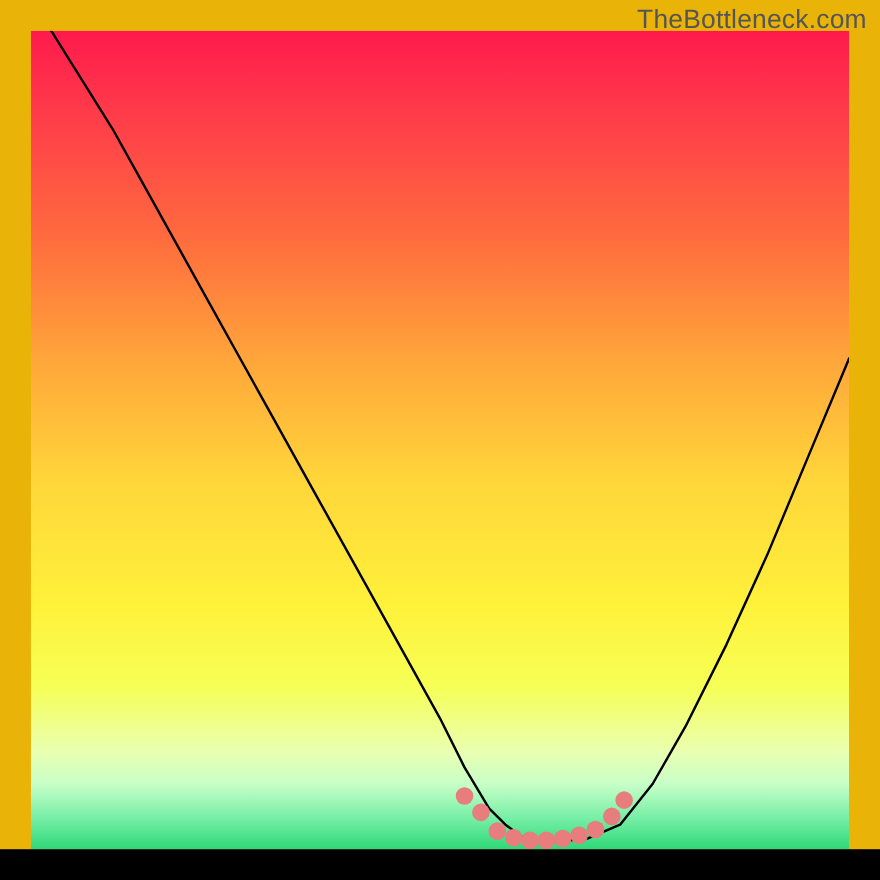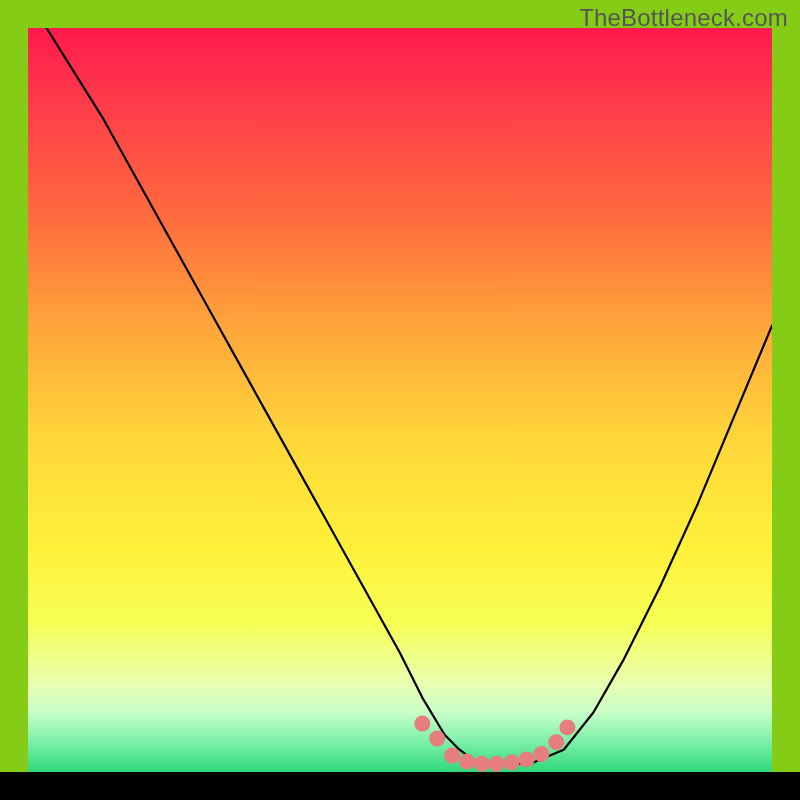--- a/index.html
+++ b/index.html
@@ -10,21 +10,21 @@
     background: #000;
     overflow: hidden;
     font-family: Arial, Helvetica, sans-serif;
   }
   .frame {
     position: absolute;
     left: 0;
     top: 0;
     width: 800px;
     height: 772px;
-    background: #84cc16;
+    background: #eab308;
   }
   .watermark {
     position: absolute;
     top: 4px;
     right: 12px;
     color: #555;
     font-size: 24px;
     font-weight: 400;
     letter-spacing: 0.2px;
     user-select: none;

